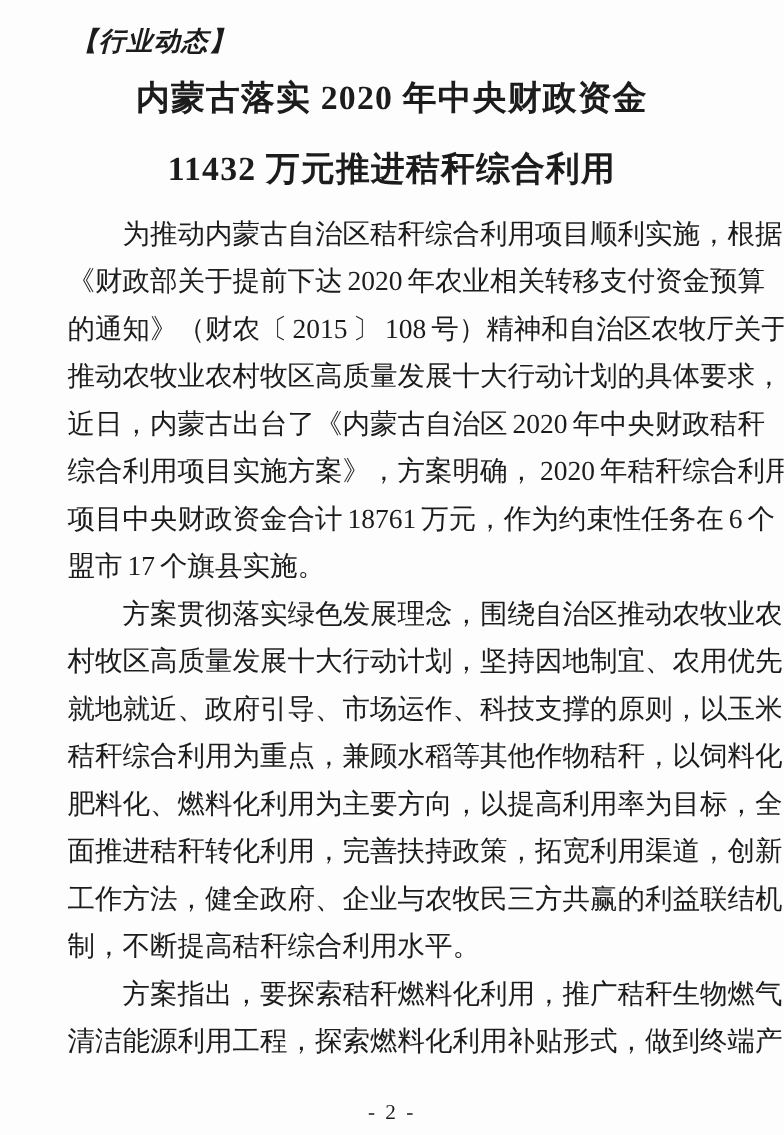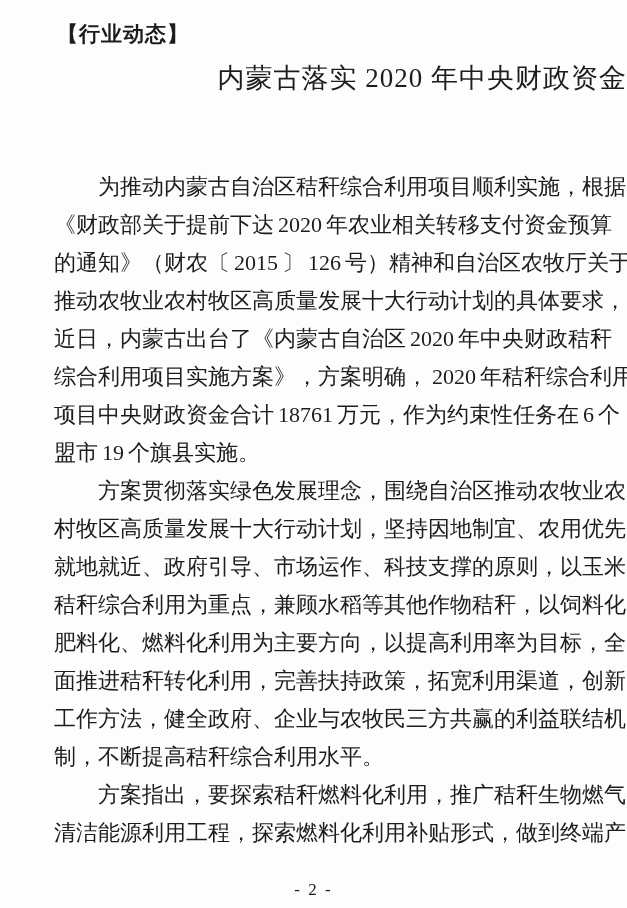--- a/index.html
+++ b/index.html
@@ -18,28 +18,29 @@
   }
   .section-header {
     position: absolute;
     top: 20px;
     left: 57px;
     font-family: "Liberation Sans", "DejaVu Sans", sans-serif;
     font-weight: bold;
     font-size: 21px;
     line-height: 27px;
     letter-spacing: 1px;
+    font-style: italic;
   }
   .article-title {
     position: absolute;
     top: 50px;
     left: 0;
     right: 0;
-    text-align: right;
-    font-weight: normal;
+    text-align: center;
+    font-weight: bold;
     font-size: 27px;
     line-height: 57px;
     letter-spacing: 1px;
   }
   .body-text {
     position: absolute;
     top: 168px;
     left: 54px;
     right: 30px;
     font-size: 22px;
@@ -66,20 +67,21 @@
 </style>
 </head>
 <body>
 
 <div class="page">
 
   <div class="section-header">【行业动态】</div>
 
   <div class="article-title">
     <div>内蒙古落实 2020 年中央财政资金</div>
+    <div>11432 万元推进秸秆综合利用</div>
   </div>
 
   <div class="body-text">
       <div class="line justify indent">
         <span class="tok">为</span>
         <span class="tok">推</span>
         <span class="tok">动</span>
         <span class="tok">内</span>
         <span class="tok">蒙</span>
         <span class="tok">古</span>
@@ -132,21 +134,21 @@
         <span class="tok">的</span>
         <span class="tok">通</span>
         <span class="tok">知</span>
         <span class="tok">》</span>
         <span class="tok">（</span>
         <span class="tok">财</span>
         <span class="tok">农</span>
         <span class="tok">〔</span>
         <span class="tok ascii">2015</span>
         <span class="tok">〕</span>
-        <span class="tok ascii">126</span>
+        <span class="tok ascii">108</span>
         <span class="tok">号</span>
         <span class="tok">）</span>
         <span class="tok">精</span>
         <span class="tok">神</span>
         <span class="tok">和</span>
         <span class="tok">自</span>
         <span class="tok">治</span>
         <span class="tok">区</span>
         <span class="tok">农</span>
         <span class="tok">牧</span>
@@ -257,21 +259,21 @@
         <span class="tok">性</span>
         <span class="tok">任</span>
         <span class="tok">务</span>
         <span class="tok">在</span>
         <span class="tok ascii">6</span>
         <span class="tok">个</span>
       </div>
       <div class="line start">
         <span class="tok">盟</span>
         <span class="tok">市</span>
-        <span class="tok ascii">19</span>
+        <span class="tok ascii">17</span>
         <span class="tok">个</span>
         <span class="tok">旗</span>
         <span class="tok">县</span>
         <span class="tok">实</span>
         <span class="tok">施</span>
         <span class="tok">。</span>
       </div>
       <div class="line justify indent">
         <span class="tok">方</span>
         <span class="tok">案</span>

